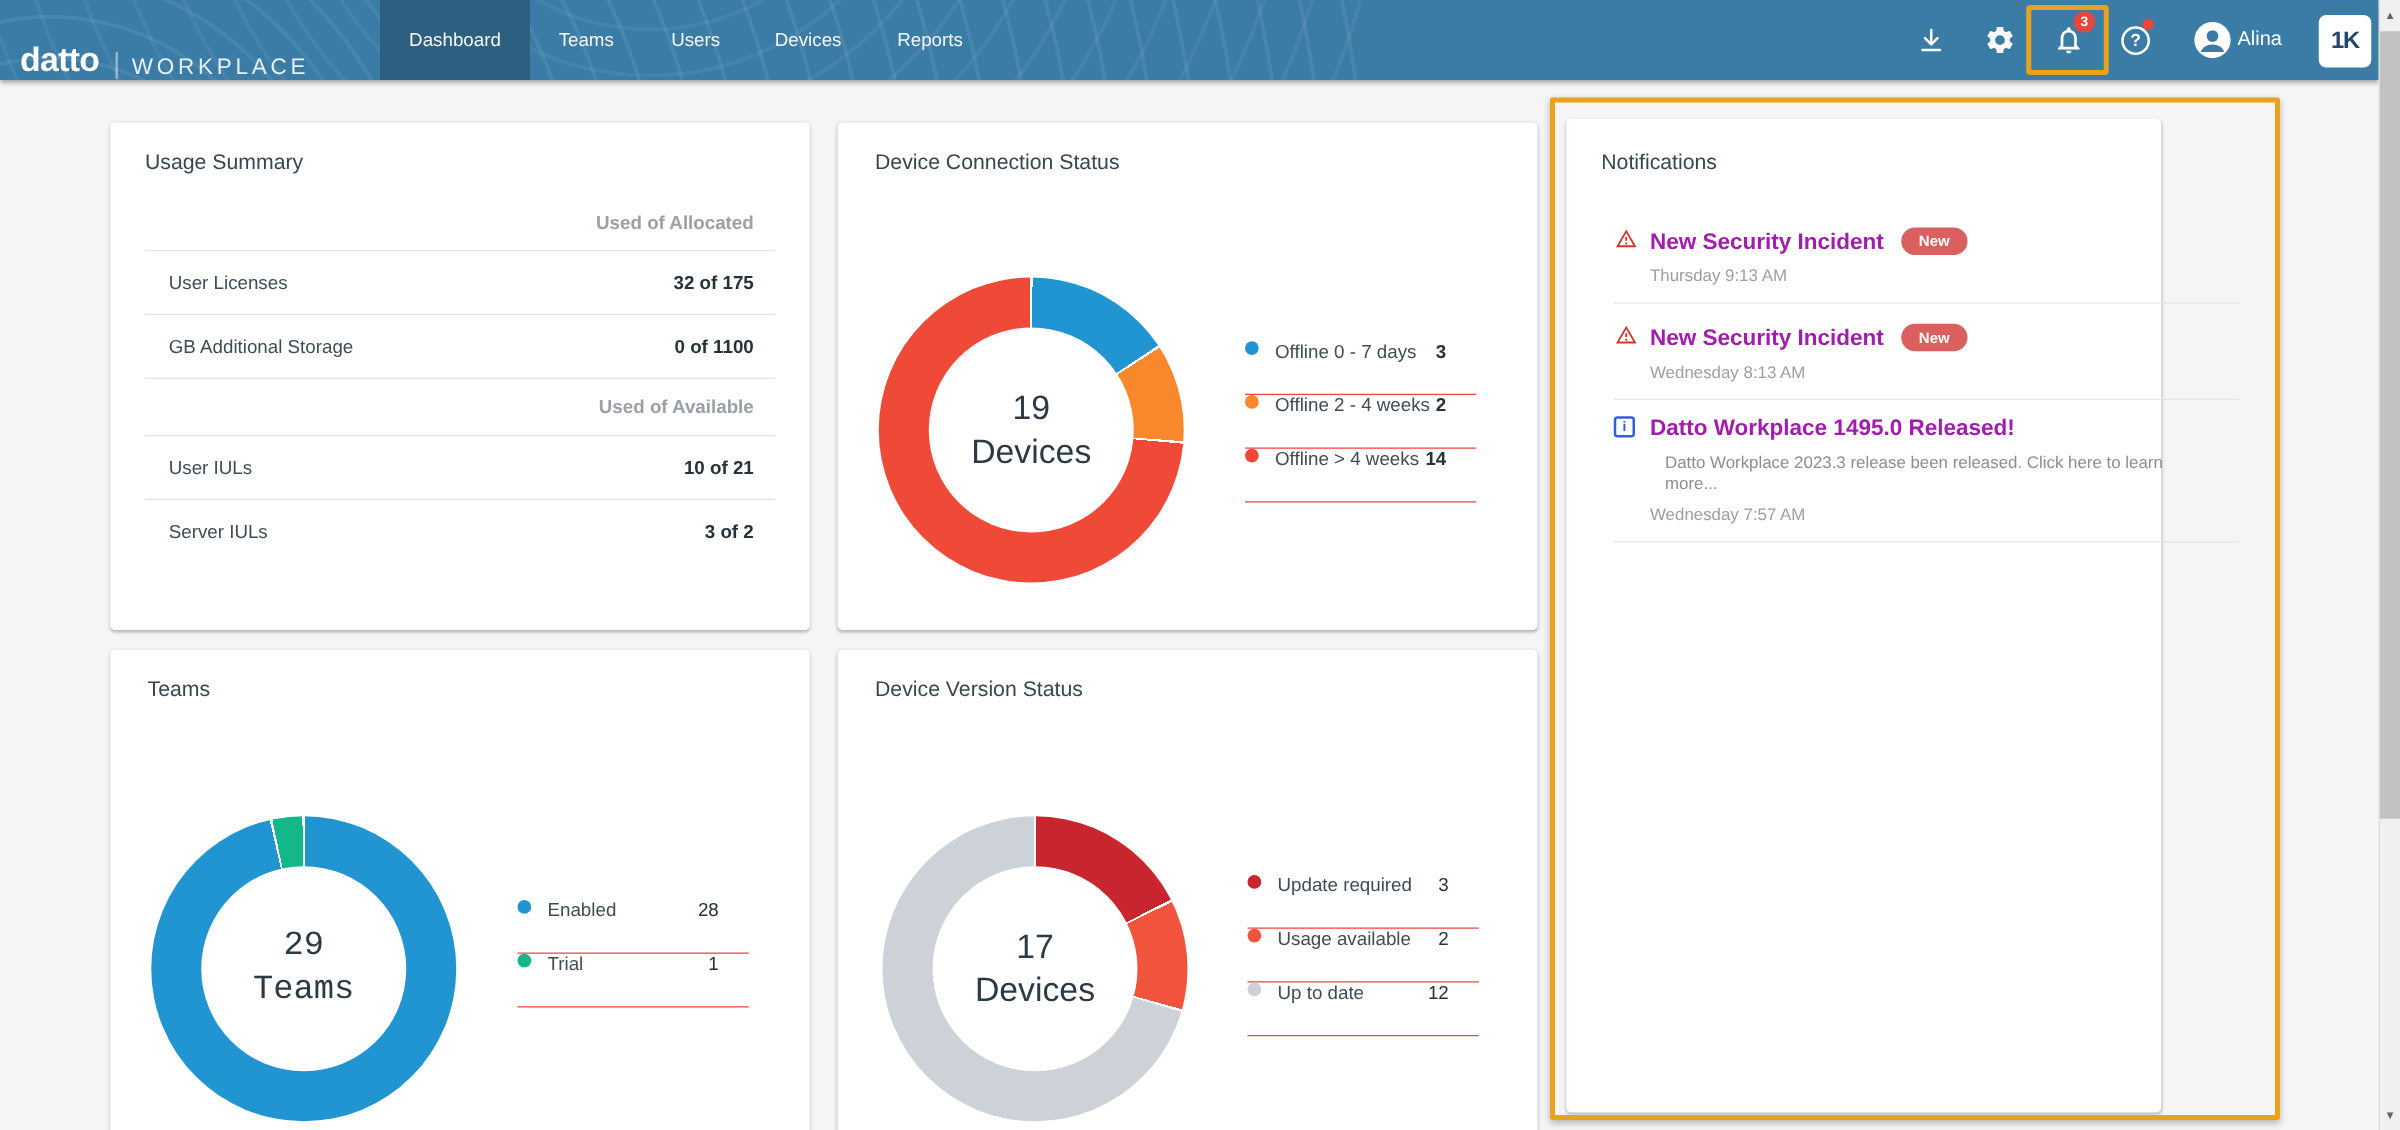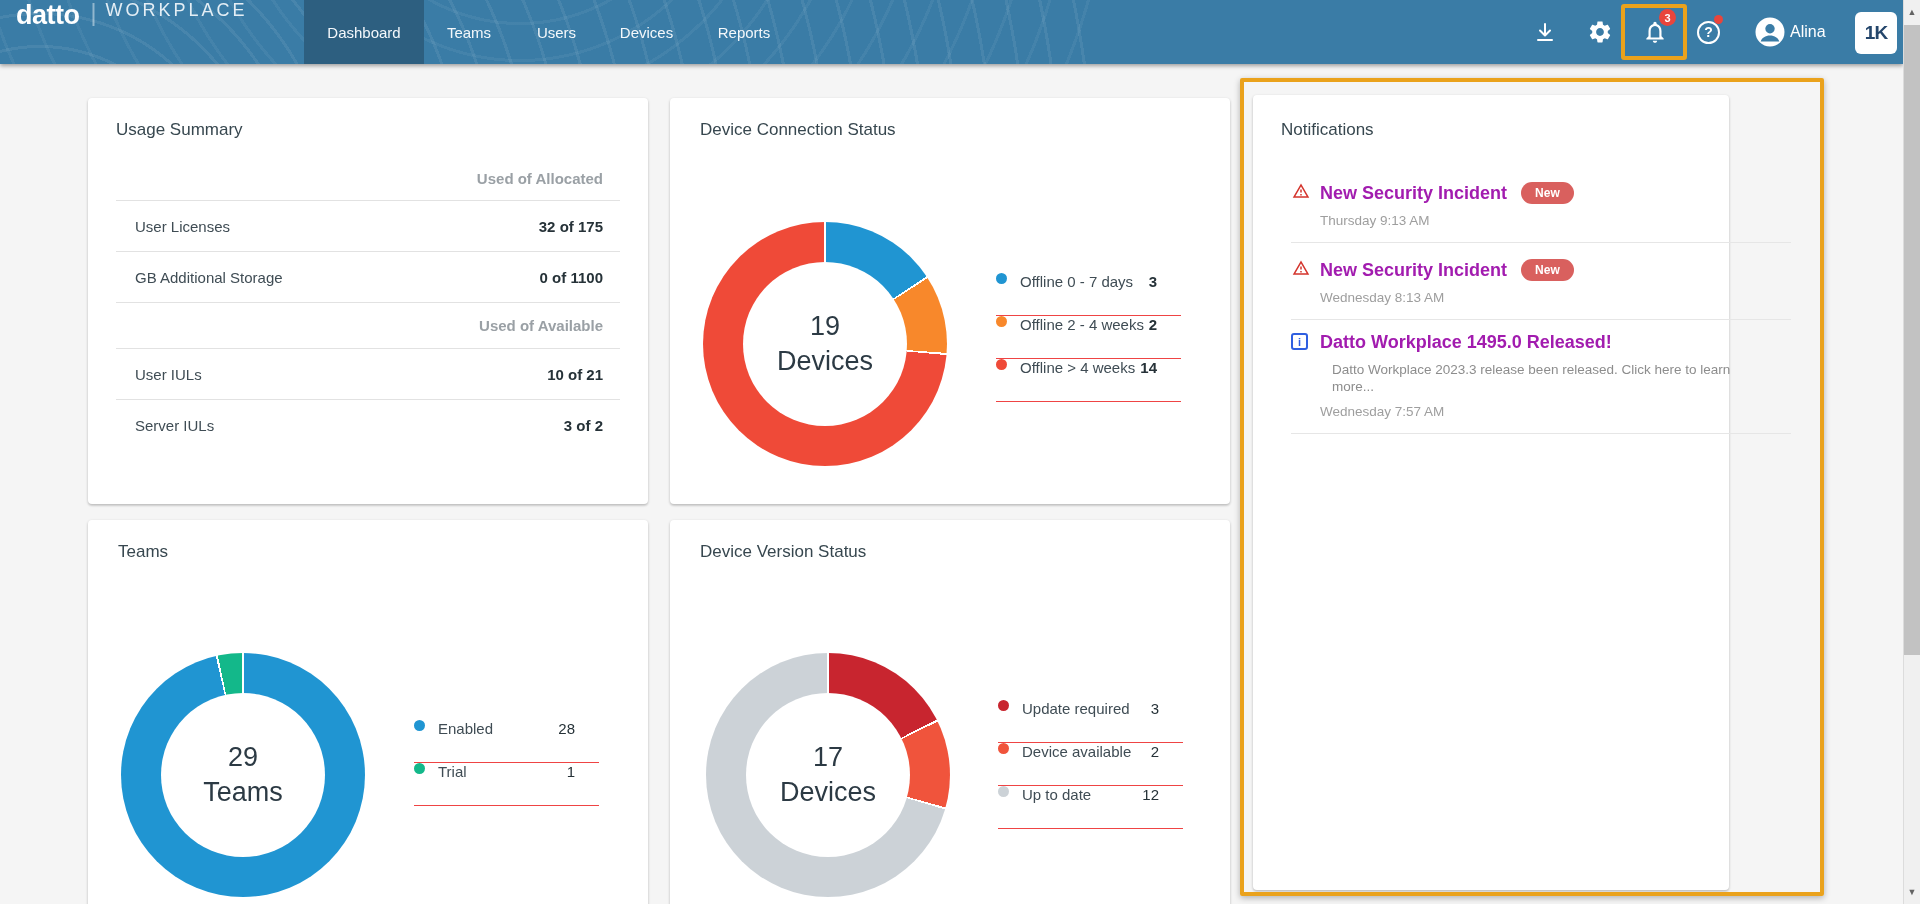--- a/index.html
+++ b/index.html
@@ -12,21 +12,21 @@
   }
 
   
   .header { position:absolute; left:0; top:0; width:1903px; height:64px;
     background:#3a7ca6; box-shadow:0 2px 4px rgba(0,0,0,.35); z-index:10; }
   .waves { position:absolute; left:0; top:0; width:1100px; height:64px; pointer-events:none;
     background:
       repeating-radial-gradient(circle at 40px 210px, transparent 0 30px, rgba(255,255,255,.07) 30px 33px),
       repeating-radial-gradient(circle at 520px -160px, transparent 0 34px, rgba(255,255,255,.05) 34px 37px);
   }
-  .logo { position:absolute; left:16px; top:0; height:64px; display:flex; align-items:flex-start; }
+  .logo { position:absolute; left:16px; top:0; height:64px; display:flex; align-items:flex-end; }
   .brand { font-size:27px; font-weight:700; color:#fff; letter-spacing:-.5px; }
   .brand-sep { margin:0 9px 0 11px; color:rgba(255,255,255,.45); font-size:23px; font-weight:300; }
   .product { font-size:18px; color:#e4eef5; letter-spacing:3px; }
 
   .nav-tabs { position:absolute; left:288px; top:0; height:64px; display:flex;padding-left:16px; }
   .nav-tab { height:64px; display:flex; align-items:center; justify-content:center;
     color:#f4f8fb; font-size:15px; cursor:pointer; }
   .nav-tab.active { background:#2d5f80; }
 
   .icon-btn { position:absolute; top:0; height:64px; display:flex; align-items:center;
@@ -59,21 +59,21 @@
   .usage-row { height:51px; display:flex; align-items:center; border-top:1px solid #e2e2e2;
     padding:0 17px 0 19px; font-size:15px; color:#3f4c54; }
   .usage-row .val { margin-left:auto; font-weight:700; color:#263238; }
 
   
   .donut { position:absolute; width:244px; height:244px; border-radius:50%; cursor:pointer; }
   .donut-hole { position:absolute; inset:40px; border-radius:50%; background:#fff;
     display:flex; flex-direction:column; align-items:center; justify-content:center; color:#2c3a44; }
   .donut-hole .val, .donut-hole .lbl { font-size:27px; line-height:35px; }
   .donut-connection { background:conic-gradient(#ffffff 0deg 0.5deg,#2095d2 0.5deg 56.3deg,#ffffff 56.3deg 57.3deg,#f8882b 57.3deg 94.2deg,#ffffff 94.2deg 95.2deg,#ef4a38 95.2deg 359.5deg,#ffffff 359.5deg 360deg); }
-  .donut-teams { background:conic-gradient(#ffffff 0deg 0.5deg,#2095d2 0.5deg 347.1deg,#ffffff 347.1deg 348.1deg,#13b88a 348.1deg 359.5deg,#ffffff 359.5deg 360deg); }
+  .donut-teams { background:conic-gradient(#ffffff 0deg 0.5deg,#2095d2 0.5deg 347.1deg,#ffffff 347.1deg 348.1deg,#13b88a 348.1deg 359.5deg,#ffffff 359.5deg 360deg);font-family:Liberation Mono, monospace; }
   .donut-version { background:conic-gradient(#ffffff 0deg 0.5deg,#c8252f 0.5deg 63deg,#ffffff 63deg 64deg,#f0543c 64deg 105.4deg,#ffffff 105.4deg 106.4deg,#ccd2d7 106.4deg 359.5deg,#ffffff 359.5deg 360deg); }
 
   
   .legend { position:absolute; width:185px; }
   .legend-row { height:43px; display:flex; border-bottom:1px solid #ef4444; }
   .legend-dot { width:11px; height:11px; border-radius:50%; margin-right:13px; flex:none; }
   .legend-label { font-size:15px; color:#3f4c54; }
   .legend-value { margin-left:auto; padding-right:24px; font-size:15px; color:#263238; }
   .legend-value.bold { font-weight:700; }
 
@@ -269,21 +269,21 @@
     </div>
   </div>
   <div class="legend" style="left:328px;top:180px">
     <div class="legend-row">
       <span class="legend-dot" style="background:#c8252f"></span>
       <span class="legend-label">Update required</span>
       <span class="legend-value">3</span>
     </div>
     <div class="legend-row">
       <span class="legend-dot" style="background:#f0543c"></span>
-      <span class="legend-label">Device available</span>
+      <span class="legend-label">Usage available</span>
       <span class="legend-value">2</span>
     </div>
     <div class="legend-row">
       <span class="legend-dot" style="background:#ccd2d7"></span>
       <span class="legend-label">Up to date</span>
       <span class="legend-value">12</span>
     </div>
   </div>
 </section>
 

